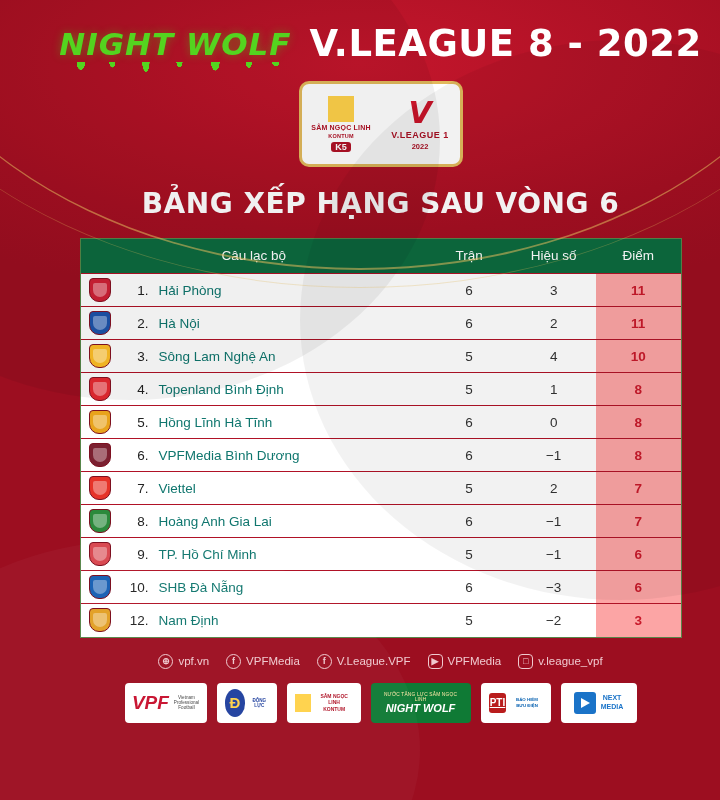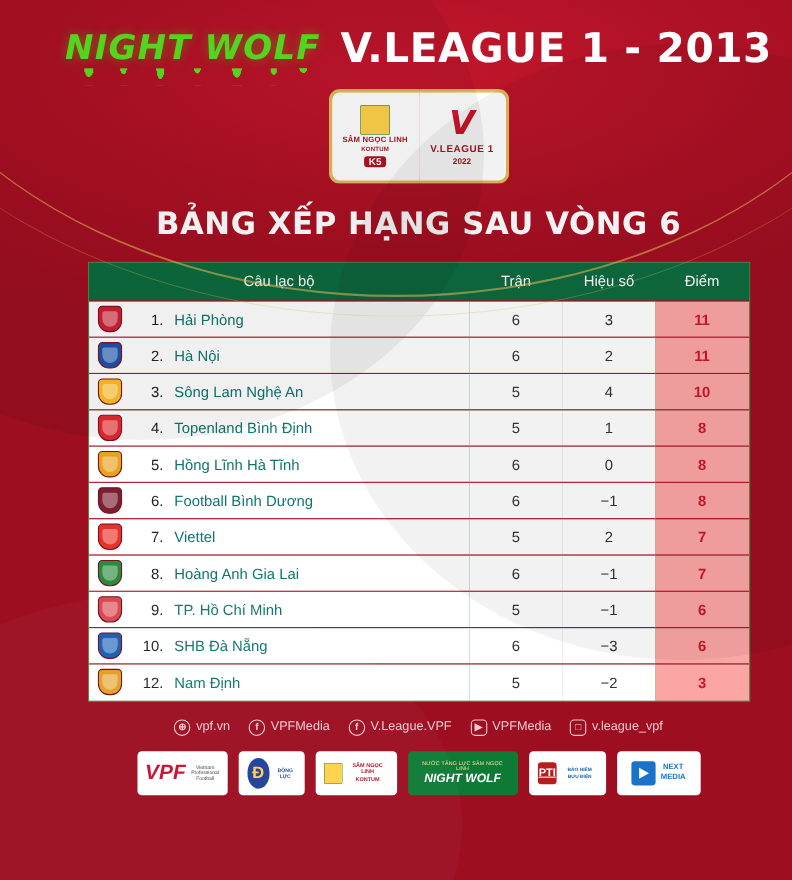--- a/index.html
+++ b/index.html
@@ -276,21 +276,21 @@
 
 <div class="poster">
   <div class="swoosh1"></div>
   <div class="swoosh2"></div>
   <div class="swoosh3"></div>
   <div class="gold-arc"></div>
   <div class="gold-arc2"></div>
 
   <div class="header">
     <div class="nightwolf">NIGHT WOLF</div>
-    <div class="vleague-title">V.LEAGUE 1 - 2013</div>
+    <div class="vleague-title">V.LEAGUE 8 - 2022</div>
   </div>
 
   <div class="logos">
     <div class="logo-badge logo-left">
       <div class="sam-flower"></div>
       <div class="sam-txt1">SÂM NGỌC LINH</div>
       <div class="sam-txt2">KONTUM</div>
       <div class="k3">K5</div>
     </div>
     <div class="logo-badge logo-right">
@@ -371,21 +371,21 @@
             </td>
             <td class="cell-num">6</td>
             <td class="cell-num">0</td>
             <td class="cell-pts">8</td>
           </tr>
           <tr>
             <td class="cell-club">
               <div class="club-inner">
                 <span class="crest" style="background:#7b2030"></span>
                 <span class="rank">6.</span>
-                <span class="club-name">Football Bình Dương</span>
+                <span class="club-name">VPFMedia Bình Dương</span>
               </div>
             </td>
             <td class="cell-num">6</td>
             <td class="cell-num">−1</td>
             <td class="cell-pts">8</td>
           </tr>
           <tr>
             <td class="cell-club">
               <div class="club-inner">
                 <span class="crest" style="background:#e63329"></span>

